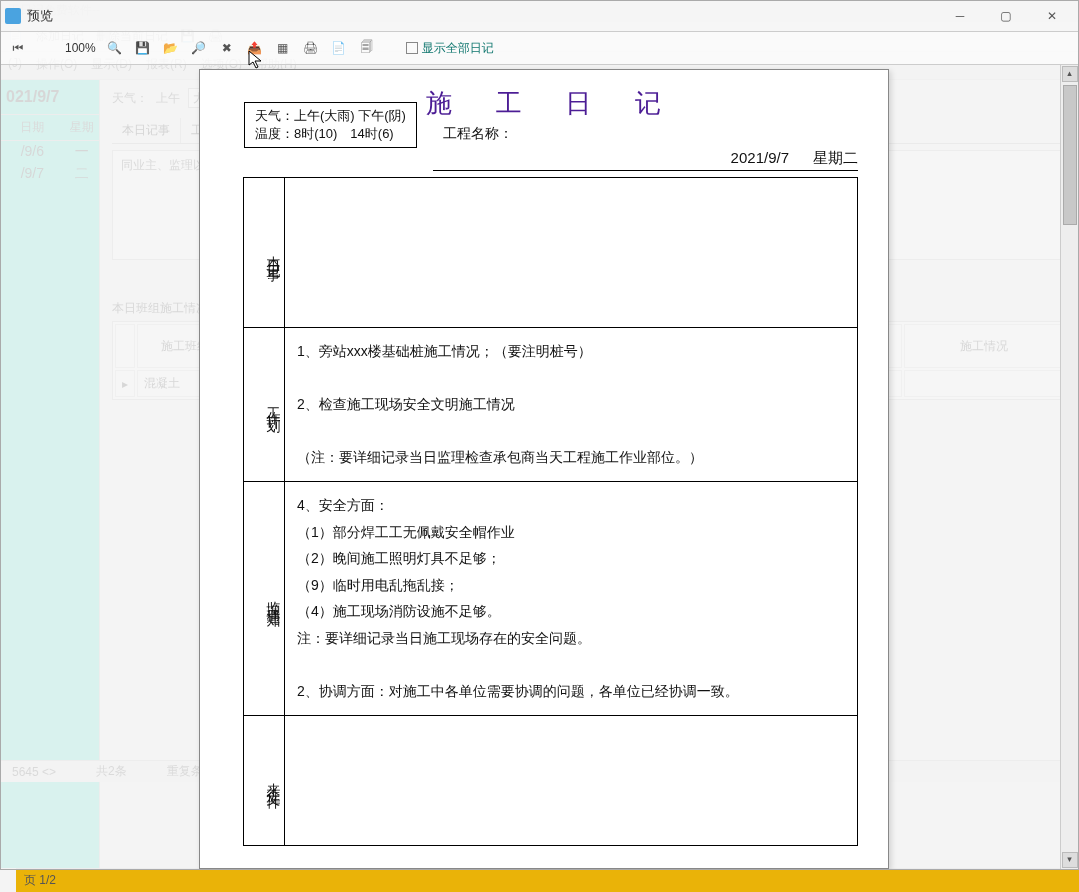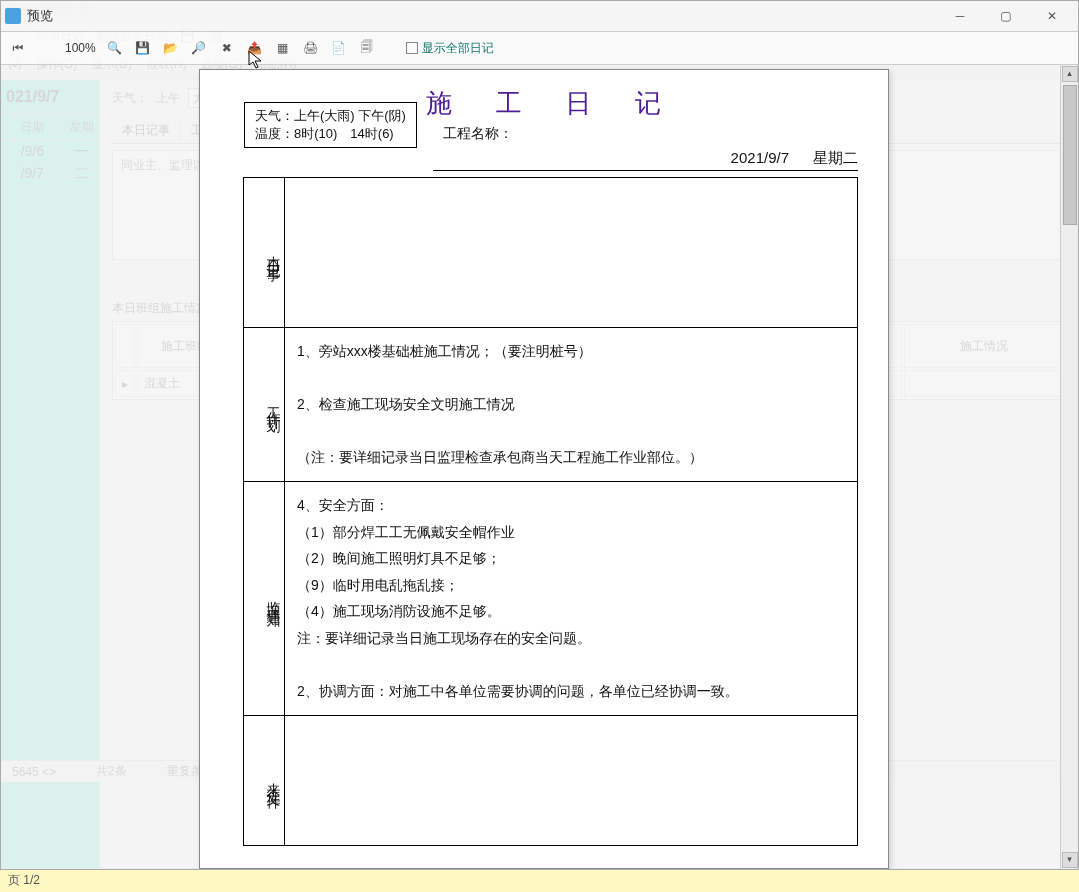--- a/index.html
+++ b/index.html
@@ -108,22 +108,22 @@
 .bg-team-table { margin-top:4px; border:1px solid #ccc; background:#fff; font-size:12px;}
 .bg-team-table th, .bg-team-table td { border:1px solid #ddd; padding:4px 6px; font-weight:normal; color:#555;}
 .bg-team-table th { text-align:center;}
 .bg-status {
   position:absolute; bottom:110px; left:0; right:0;
   height:22px; background:#eee; border-top:1px solid #ccc;
   font-size:12px; color:#666; display:flex; align-items:center;
   padding:0 12px; gap:40px;
 }
 .bg-bottom-status {
-  position:absolute; bottom:0; left:0; right:0;
-  height:24px; background:#fef9c3; border-top:1px solid #ccc;
+  position:absolute; bottom:0; left:16px; right:0;
+  height:24px; background:#eab308; border-top:1px solid #ccc;
   font-size:12px; color:#555; display:flex; align-items:center;
   padding:0 8px;
 }
 
 
 .preview-window {
   position:absolute;
   top:0; left:0px;
   width:1079px; height:870px;
   background:rgba(248,248,248,0.7);

